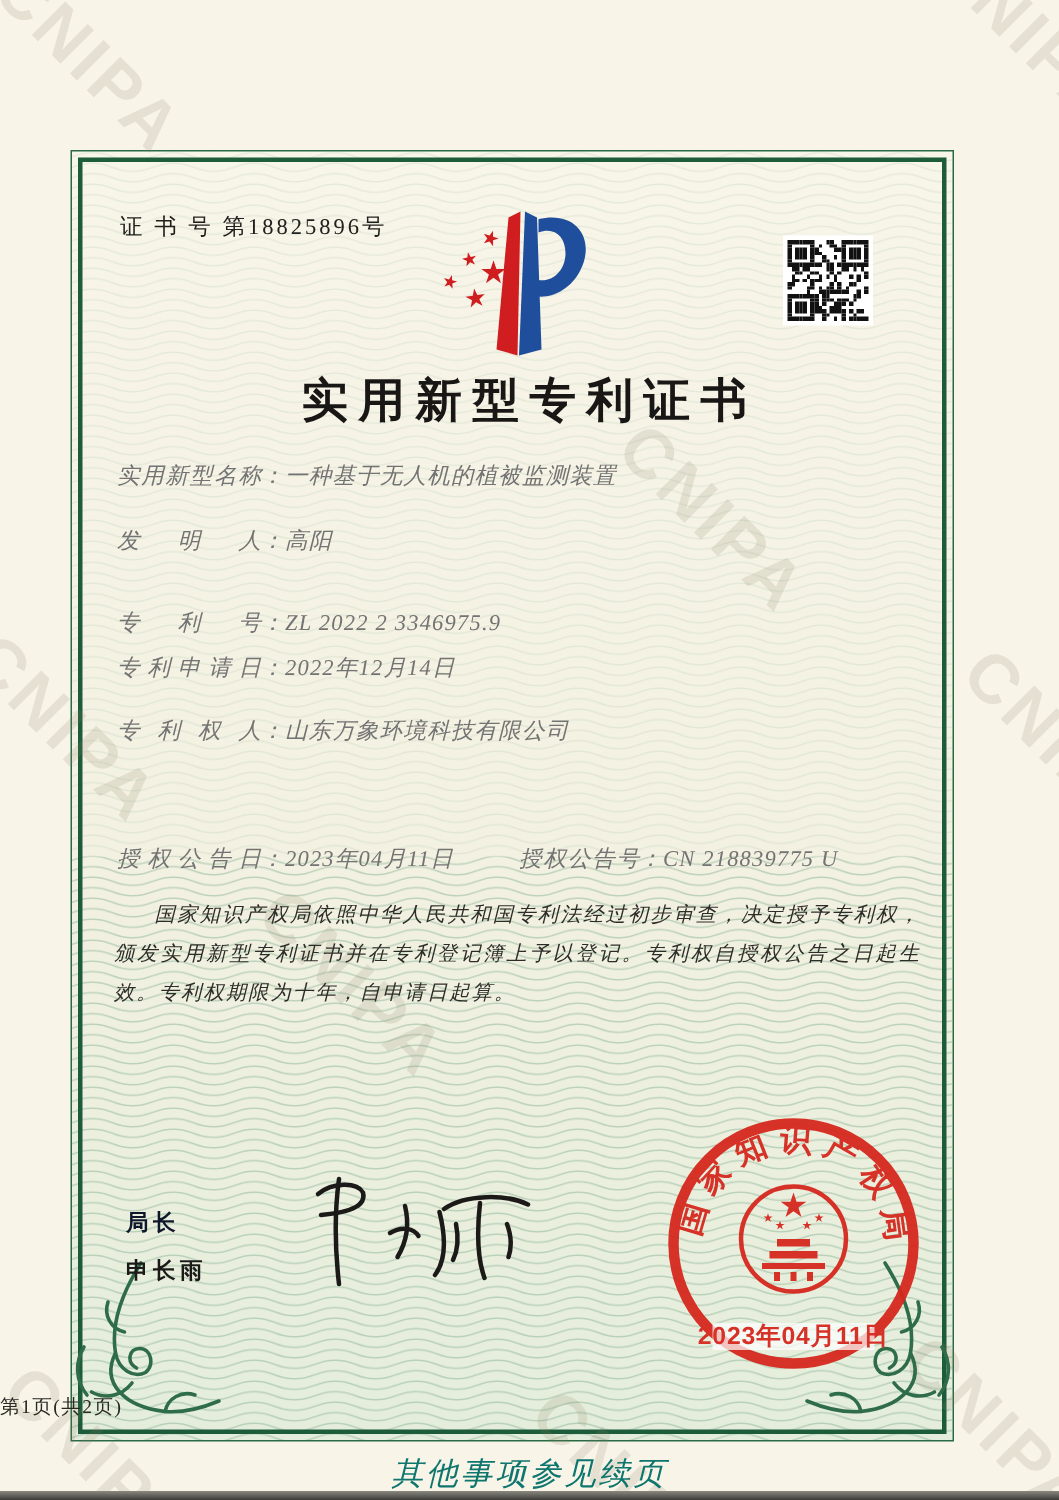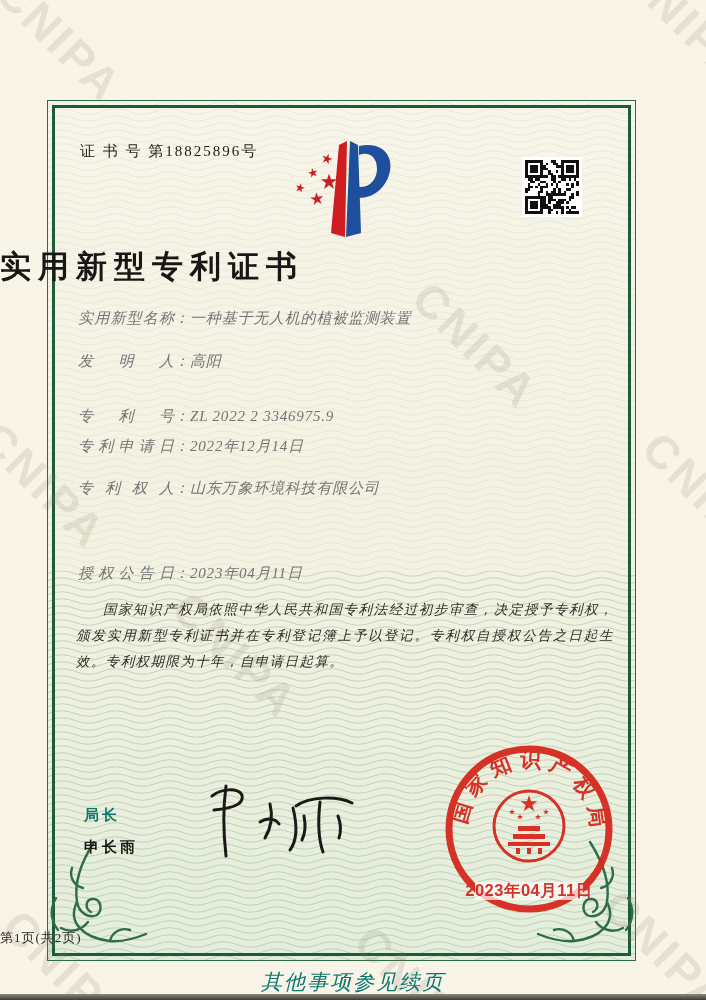--- a/index.html
+++ b/index.html
@@ -20,39 +20,39 @@
   .corner-orn { position:absolute; z-index:4; pointer-events:none; }
 
   .content { position:absolute; inset:0; z-index:4; }
 
   .cert-no { position:absolute; left:80px; top:142px; font-size:15px; letter-spacing:2px; color:#22201e; }
   .logo-svg { position:absolute; left:287px; top:136px; width:120px; height:106px; }
   .qr { position:absolute; left:522px; top:157px; width:60px; height:60px; background:#fff;
         padding:3px; display:grid; grid-template-columns:repeat(21,1fr); grid-template-rows:repeat(21,1fr); }
   .qr .m { background:transparent; } .qr .m.on { background:#111; }
 
-  .title { position:absolute; left:0; top:246px; width:100%; text-align:left;
+  .title { position:absolute; left:0; top:246px; width:100%; text-align:center;
            font-size:31px; font-weight:bold; letter-spacing:7px; color:#191715; }
 
   .row { position:absolute; left:78px; width:540px; font-size:15px; line-height:24px; color:#737373;font-style:italic; }
   .lab { display:inline-block; width:96px; text-align:justify; text-align-last:justify; vertical-align:top; }
   .colon { display:inline-block; width:16px; vertical-align:top; }
   .val { display:inline-block; letter-spacing:0.8px; vertical-align:top; max-width:420px; }
   .r-name{top:306px} .r-inv{top:349px} .r-no{top:404px} .r-date{top:434px} .r-owner{top:476px}
   .r-addr{top:514px} .addr2{ margin-left:112px; display:block; }
   .r-grant{top:561px}
   .grant2 { position:absolute; left:268px; top:0; }
   .grant2 .lab{ width:80px; }
 
   .paras { position:absolute; left:76px; top:597px; width:538px; z-index:4; }
   .para { font-size:13.5px; line-height:26px; letter-spacing:1.4px; color:#2e2c28;
           font-style:italic; text-indent:2em; text-align:justify; }
 
   .sign-title { position:absolute; left:84px; top:806px; font-size:15px; font-weight:600; letter-spacing:3px;
-                font-family:"Liberation Sans","DejaVu Sans",sans-serif; color:#0f766e; }
+                font-family:"Liberation Sans","DejaVu Sans",sans-serif; color:#0f172a; }
   .sign-name  { position:absolute; left:84px; top:838px; font-size:15px; font-weight:600; letter-spacing:3px;
                 font-family:"Liberation Sans","DejaVu Sans",sans-serif; color:#1c1a18; }
   .sign-svg { position:absolute; left:192px; top:776px; width:180px; height:92px; }
 
   .seal-svg { position:absolute; left:442px; top:742px; width:174px; height:174px; opacity:0.95; }
 
   .footer-page { position:absolute; left:0; top:929px; width:100%; 
                  font-size:13px; letter-spacing:1px; color:#2a2824; z-index:4; }
   .cont-note { position:absolute; left:0; top:968px; width:100%; text-align:center; z-index:4;
                font-size:21px; font-style:italic; letter-spacing:2px; color:#0f766e; }
@@ -589,20 +589,23 @@
       <span class="lab">专利号</span><span class="colon">：</span><span class="val">ZL 2022 2 3346975.9</span>
     </div>
     <div class="row r-date">
       <span class="lab">专利申请日</span><span class="colon">：</span><span class="val">2022年12月14日</span>
     </div>
     <div class="row r-owner">
       <span class="lab">专利权人</span><span class="colon">：</span><span class="val">山东万象环境科技有限公司</span>
     </div>
     <div class="row r-grant">
       <span class="lab">授权公告日</span><span class="colon">：</span><span class="val">2023年04月11日</span>
+      <span class="grant2">
+        <span class="lab">授权公告号</span><span class="colon">：</span><span class="val">CN 218839775 U</span>
+      </span>
     </div>
 
     <div class="paras">
       <p class="para">国家知识产权局依照中华人民共和国专利法经过初步审查，决定授予专利权，颁发实用新型专利证书并在专利登记簿上予以登记。专利权自授权公告之日起生效。专利权期限为十年，自申请日起算。</p>
     </div>
 
     <div class="sign-title">局长</div>
     <div class="sign-name">申长雨</div>
 
     <svg class="sign-svg" viewBox="0 0 180 92">

